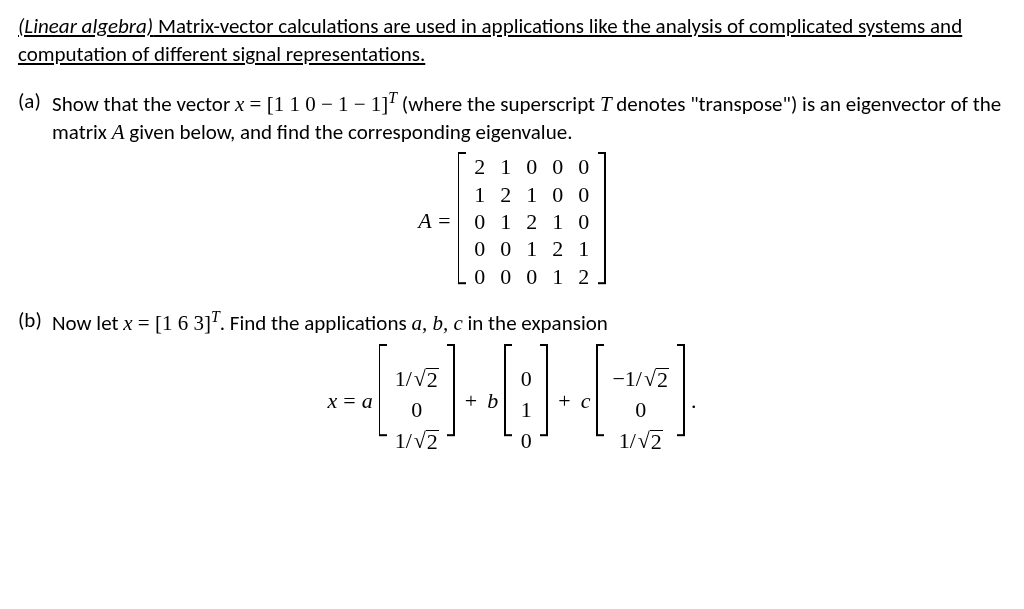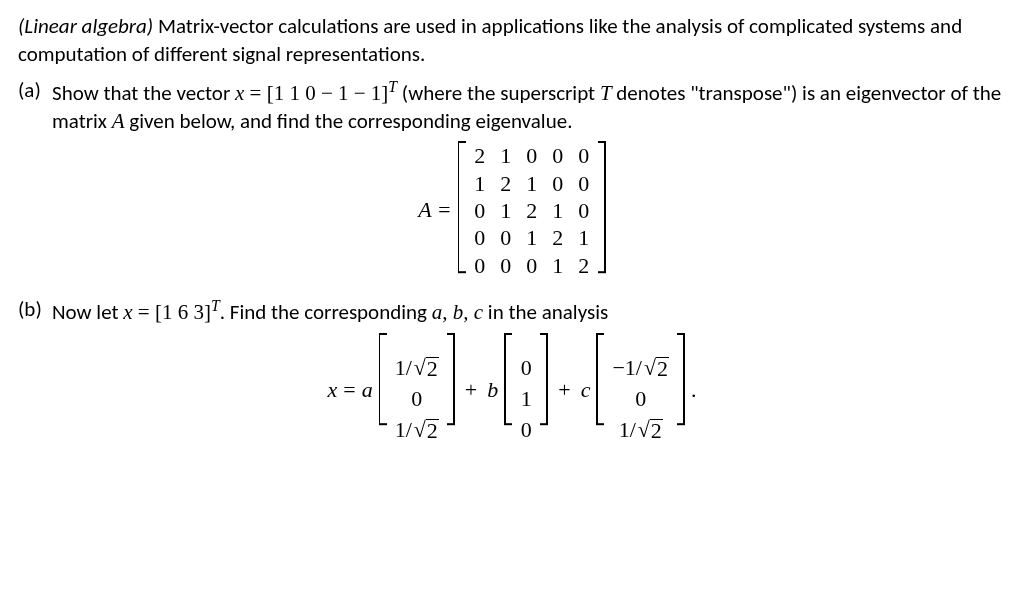--- a/index.html
+++ b/index.html
@@ -6,21 +6,22 @@
     font-family: Calibri, 'Segoe UI', Arial, sans-serif;
     font-size: 21px;
     color: #000;
     margin: 0;
     padding: 12px 18px;
     line-height: 1.35;
     width: 1024px;
     box-sizing: border-box;
   }
   .intro {
-    margin-bottom: 7px;
+    margin-bottom: 18px;
+    text-decoration: underline;
   }
   .subject {
     font-style: italic;
   }
   .part {
     margin-bottom: 18px;
   }
   .part-header {
     display: flex;
     align-items: flex-start;
@@ -173,21 +174,21 @@
         <span class="bracket right" style="height:132px;--h:132px"></span>
       </span>
     </span>
   </div>
 </div>
 
 <div class="part">
   <div class="part-header">
     <div class="part-label">(b)</div>
     <div class="part-body">
-      <span>Now let </span><span class="math-var">x</span><span class="math-up"> = </span><span class="vec-inline"><span>[</span><span>1  6  3</span><span>]</span><sup class="transpose">T</sup></span><span>. Find the corresponding </span><span class="math-var">a, b, c</span><span> in the analysis</span>
+      <span>Now let </span><span class="math-var">x</span><span class="math-up"> = </span><span class="vec-inline"><span>[</span><span>1  6  3</span><span>]</span><sup class="transpose">T</sup></span><span>. Find the applications </span><span class="math-var">a, b, c</span><span> in the expansion</span>
     </div>
   </div>
 
   <div class="matrix-block">
     <span class="eqwrap">
       <span class="math-var">x</span>
       <span class="math-up"> = </span>
       <span class="math-var">a</span>
 
       <span class="bracket-matrix" style="--h:92px;">

